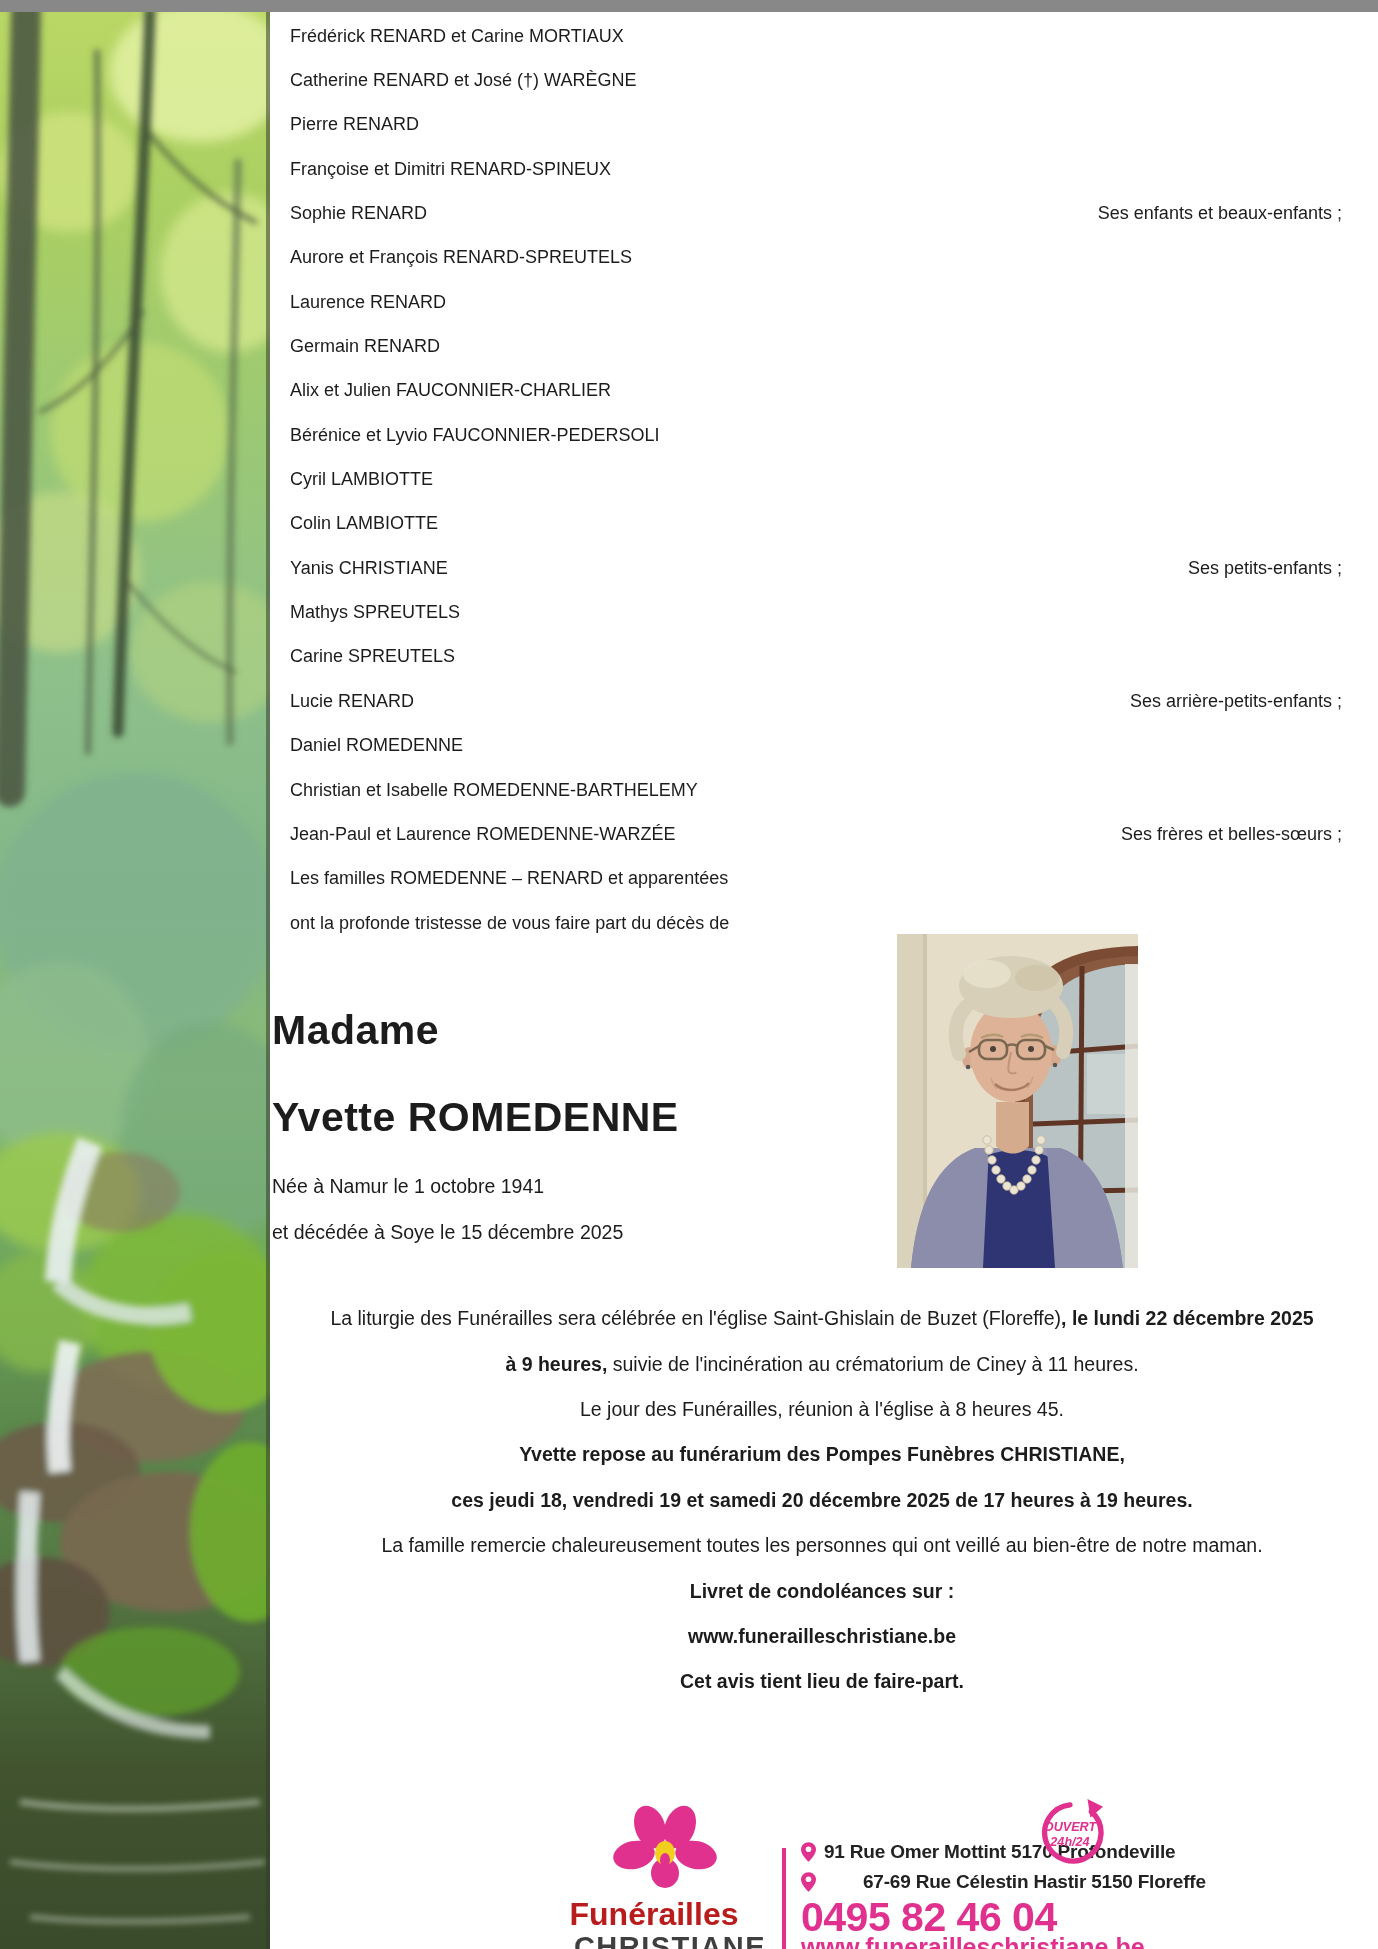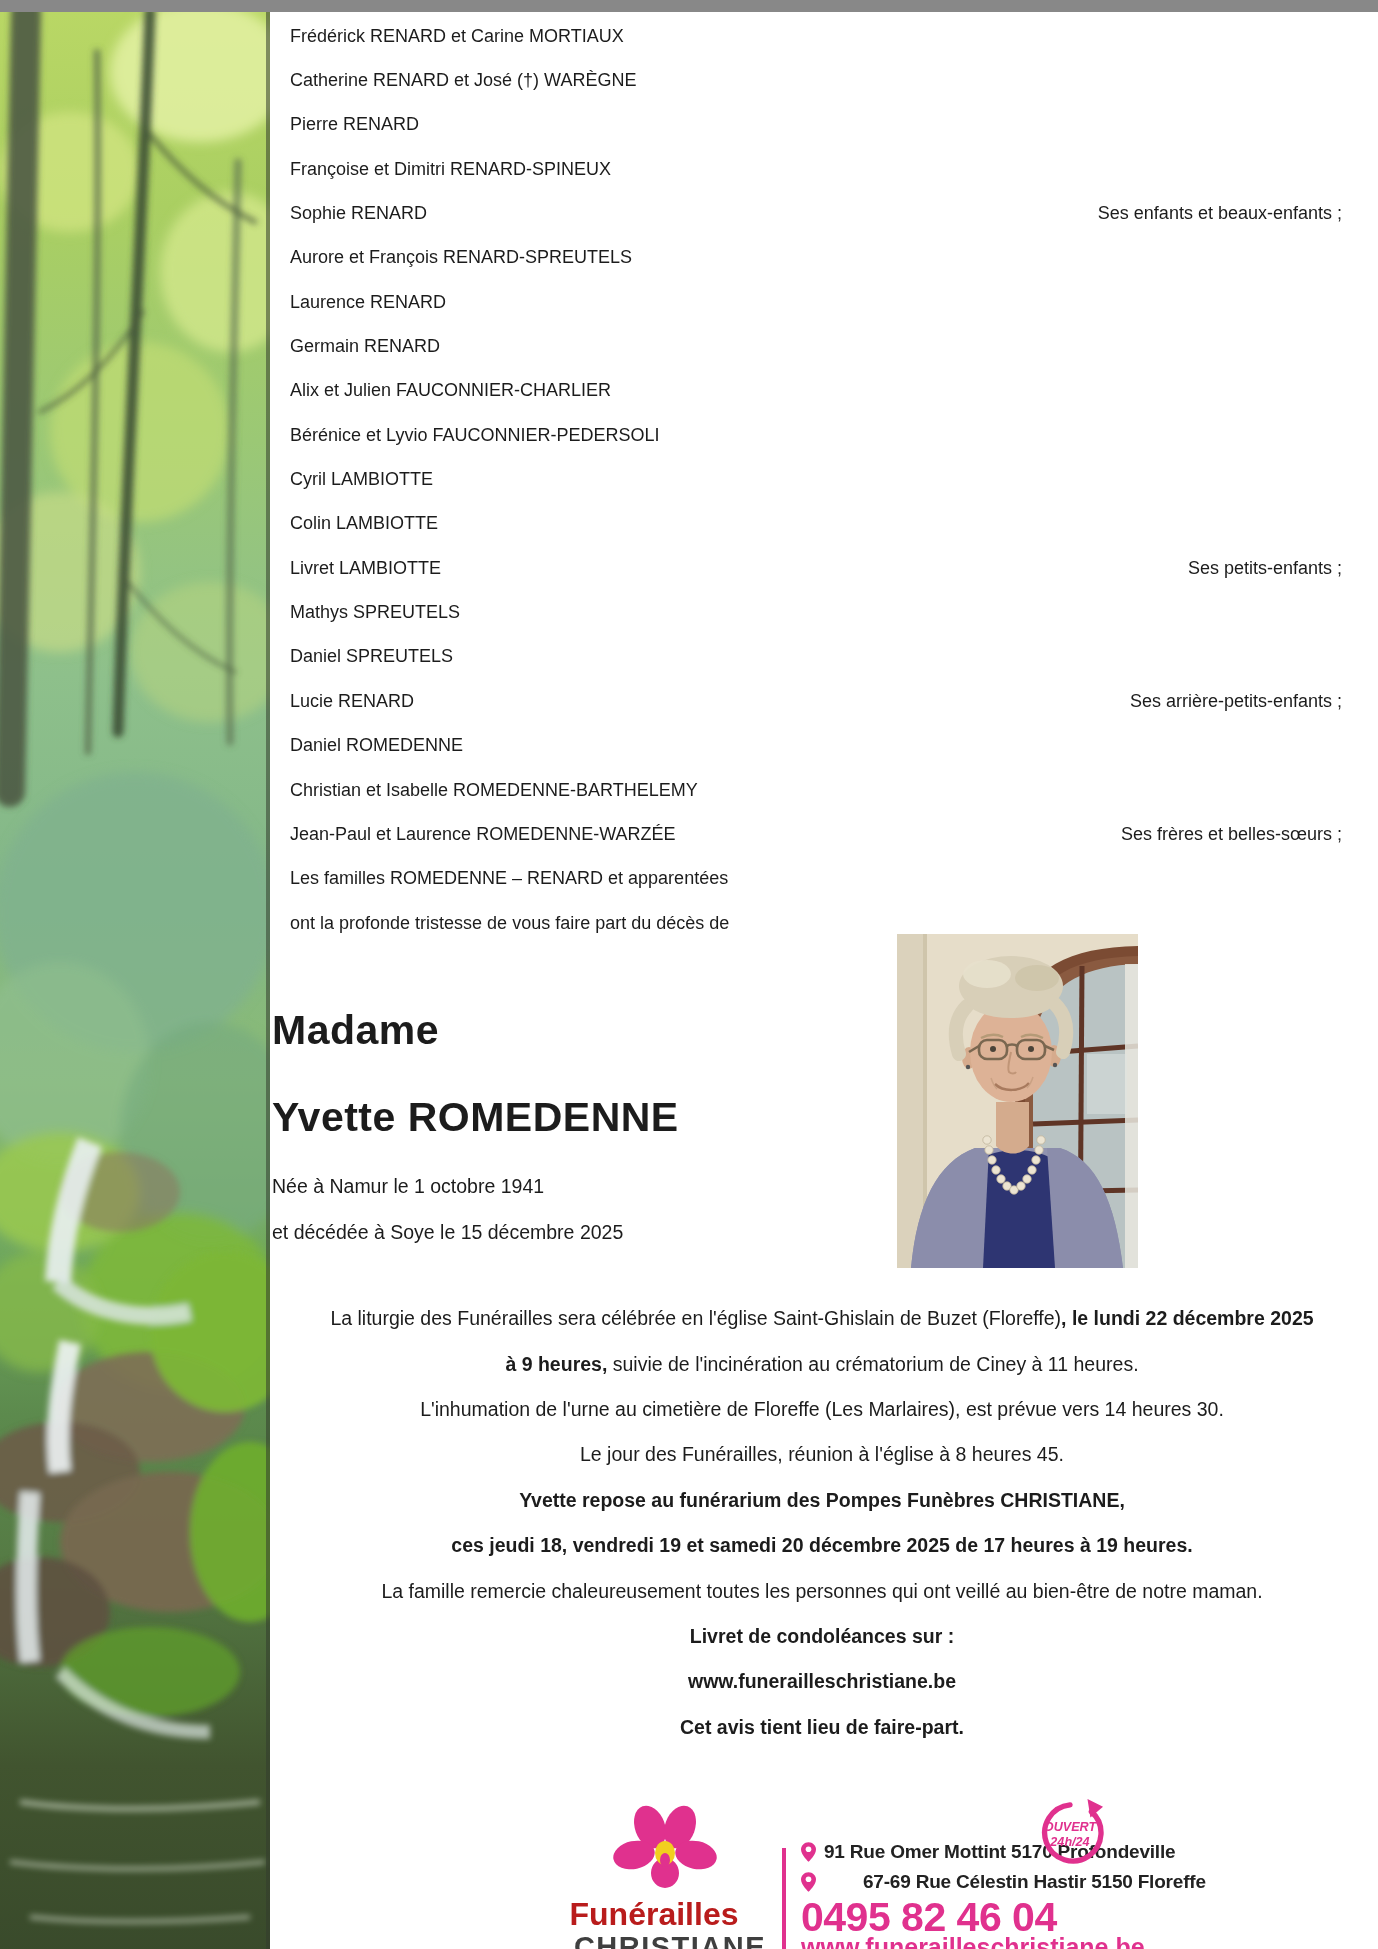--- a/index.html
+++ b/index.html
@@ -159,29 +159,29 @@
       </div>
     <div class="name-row">
         <span class="nm">Cyril LAMBIOTTE</span>
         <span class="lbl"></span>
       </div>
     <div class="name-row">
         <span class="nm">Colin LAMBIOTTE</span>
         <span class="lbl"></span>
       </div>
     <div class="name-row">
-        <span class="nm">Livret LAMBIOTTE</span>
+        <span class="nm">Yanis CHRISTIANE</span>
         <span class="lbl">Ses petits-enfants ;</span>
       </div>
     <div class="name-row">
         <span class="nm">Mathys SPREUTELS</span>
         <span class="lbl"></span>
       </div>
     <div class="name-row">
-        <span class="nm">Daniel SPREUTELS</span>
+        <span class="nm">Carine SPREUTELS</span>
         <span class="lbl"></span>
       </div>
     <div class="name-row">
         <span class="nm">Lucie RENARD</span>
         <span class="lbl">Ses arrière-petits-enfants ;</span>
       </div>
     <div class="name-row">
         <span class="nm">Daniel ROMEDENNE</span>
         <span class="lbl"></span>
       </div>
@@ -275,23 +275,20 @@
     <div class="ann-line">
         <span>La liturgie des Funérailles sera célébrée en l'église Saint-Ghislain de Buzet (Floreffe)</span>
         <span class="b">, le lundi 22 décembre 2025</span>
         <span></span>
       </div>
     <div class="ann-line">
         <span class="b">à 9 heures,</span>
         <span> suivie de l'incinération au crématorium de Ciney à 11 heures.</span>
       </div>
     <div class="ann-line">
-        <span>L'inhumation de l'urne au cimetière de Floreffe (Les Marlaires), est prévue vers 14 heures 30.</span>
-      </div>
-    <div class="ann-line">
         <span>Le jour des Funérailles, réunion à l'église à 8 heures 45.</span>
       </div>
     <div class="ann-line">
         <span class="b">Yvette repose au funérarium des Pompes Funèbres CHRISTIANE,</span>
       </div>
     <div class="ann-line">
         <span class="b">ces jeudi 18, vendredi 19 et samedi 20 décembre 2025 de 17 heures à 19 heures.</span>
       </div>
     <div class="ann-line">
         <span>La famille remercie chaleureusement toutes les personnes qui ont veillé au bien-être de notre maman.</span>

